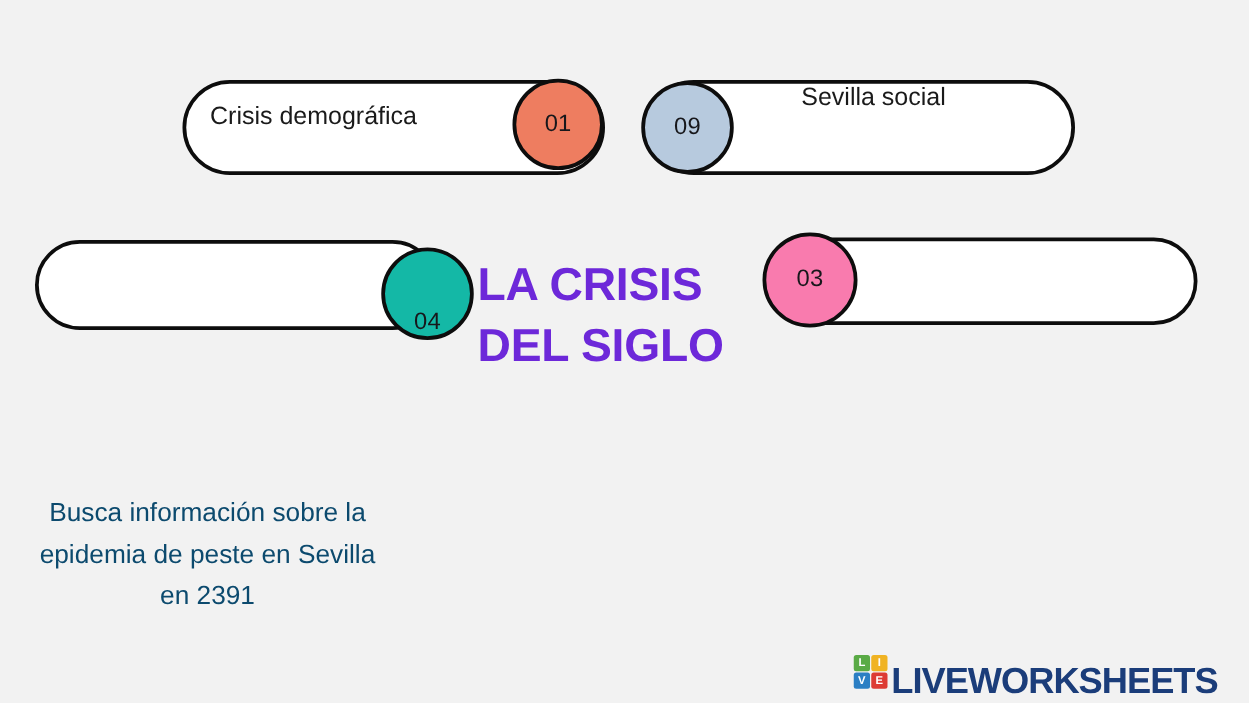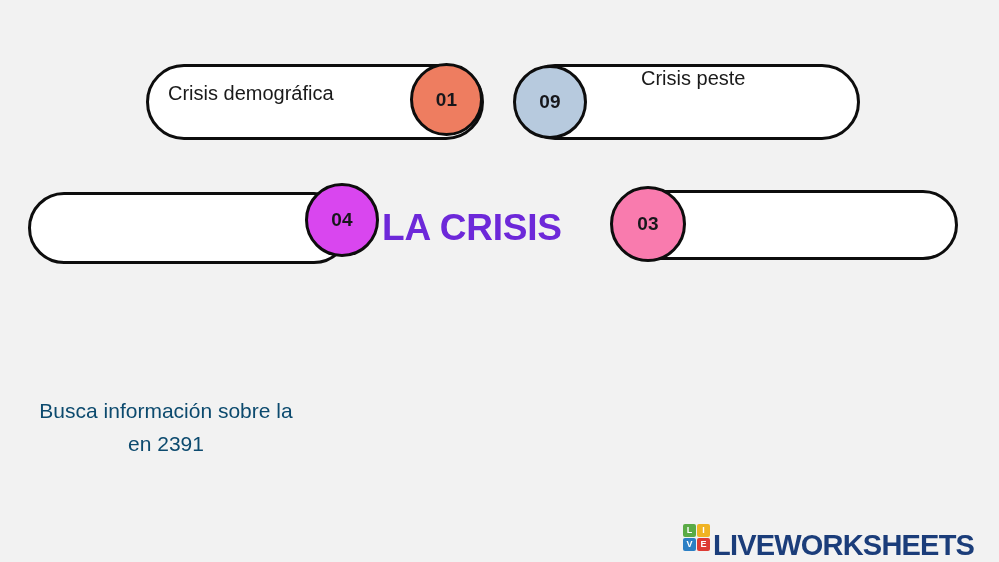--- a/index.html
+++ b/index.html
@@ -46,21 +46,21 @@
     position: absolute;
     border: 3px solid #0d0d0d;
     border-radius: 50%;
     box-sizing: border-box;
     display: flex;
     align-items: center;
     justify-content: center;
   }
   .num-circle span {
     font-size: 19px;
-    font-weight: bold;
+    font-weight: normal;
     color: #17171b;
     letter-spacing: 0.2px;
     font-family: "Liberation Sans", sans-serif;
   }
 
   
   #center-title {
     position: absolute;
     left: 382px;
     top: 203px;
@@ -132,42 +132,44 @@
 
 <div id="worksheet">
 
   <div class="pill" style="left:146px; top:64px; width:338px; height:76px;"></div>
   <div class="pill-label" style="left:168px; top:83px;">Crisis demográfica</div>
   <div class="num-circle" style="left:410px; top:63px; width:73px; height:73px; background:#ee7d60;">
     <span>01</span>
   </div>
 
   <div class="pill" style="left:517px; top:64px; width:343px; height:76px;"></div>
-  <div class="pill-label" style="left:641px; top:68px;">Crisis peste</div>
+  <div class="pill-label" style="left:641px; top:68px;">Sevilla social</div>
   <div class="num-circle" style="left:513px; top:65px; width:74px; height:74px; background:#b7cade;">
     <span>09</span>
   </div>
 
   <div class="pill" style="left:28px; top:192px; width:322px; height:72px;"></div>
-  <div class="num-circle" style="left:305px; top:183px; width:74px; height:74px; background:#d946ef;">
+  <div class="num-circle" style="left:305px; top:198px; width:74px; height:74px; background:#14b8a6;align-items:flex-end;">
     <span>04</span>
   </div>
 
   <div class="pill" style="left:613px; top:190px; width:345px; height:70px;"></div>
   <div class="pill-label" style="left:700px; top:205px;"></div>
   <div class="num-circle" style="left:610px; top:186px; width:76px; height:76px; background:#f97bae;">
     <span>03</span>
   </div>
 
   <div id="center-title">
     <span class="tline">LA CRISIS</span>
+    <span class="tline">DEL SIGLO</span>
   </div>
 
   <div id="task-prompt">
     <span class="tline">Busca información sobre la</span>
+    <span class="tline">epidemia de peste en Sevilla</span>
     <span class="tline">en 2391</span>
   </div>
 
   <div id="lw-logo">
     <div id="lw-badge">
       <div class="tile" style="background:#5aab46;">L</div>
       <div class="tile" style="background:#f0b323;">I</div>
       <div class="tile" style="background:#2b7fc4;">V</div>
       <div class="tile" style="background:#dd3b34;">E</div>
     </div>

